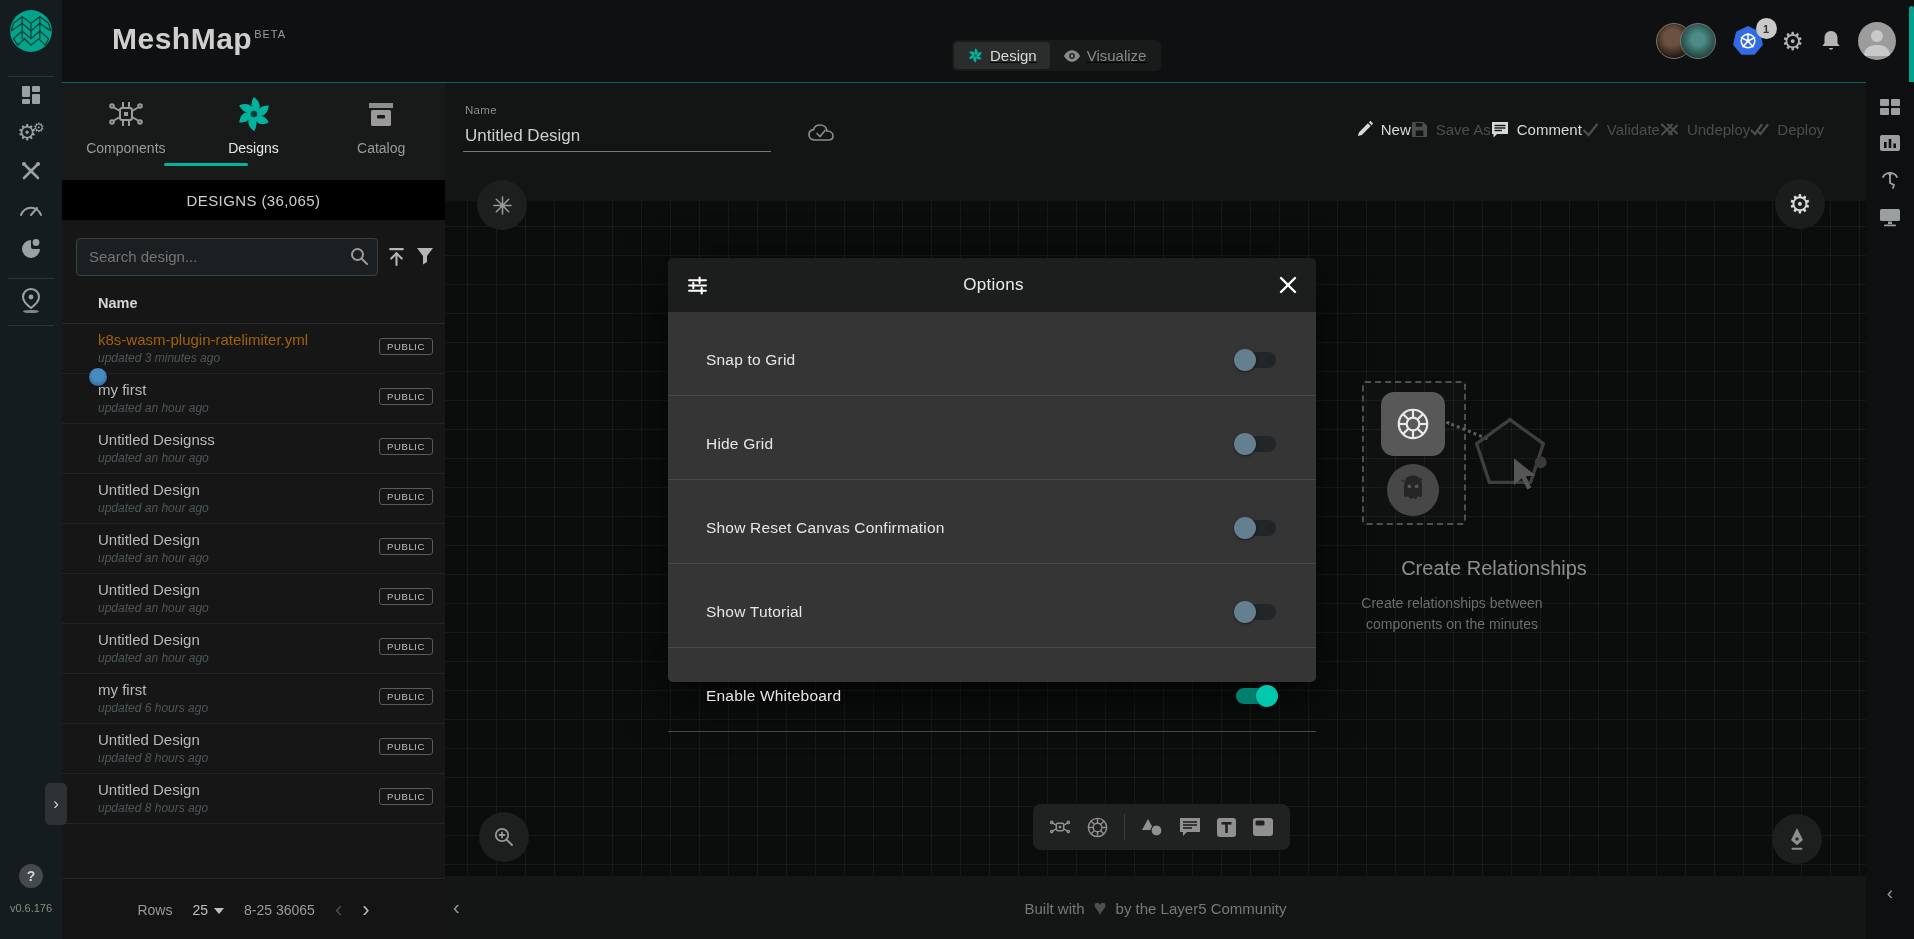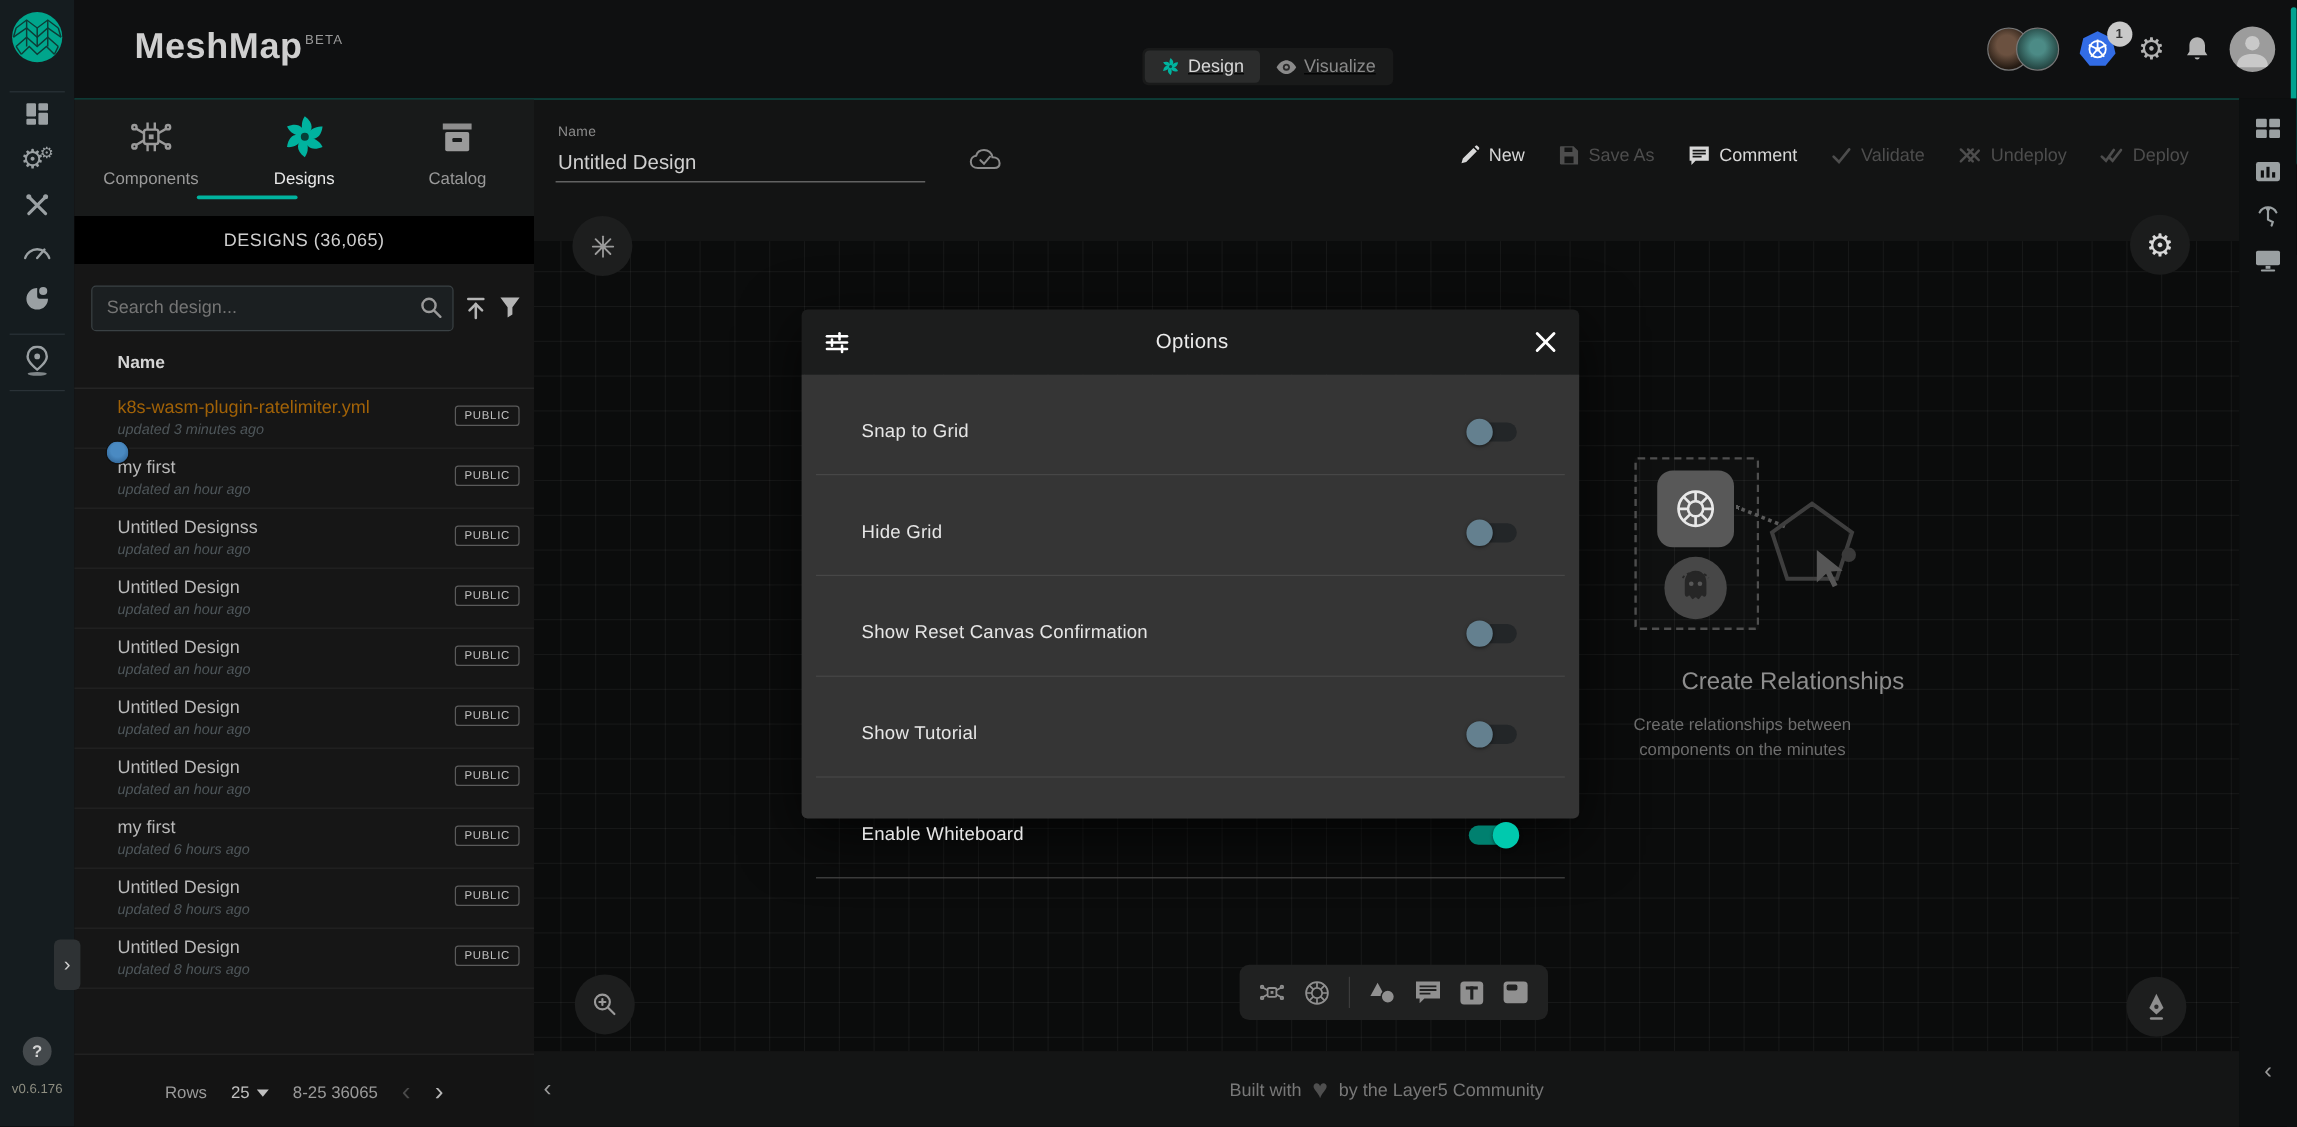--- a/index.html
+++ b/index.html
@@ -69,21 +69,21 @@
 
   .expandtab{position:absolute;left:45px;top:783px;width:22px;height:42px;background:#2e3234;border-radius:5px;z-index:6;
              display:flex;align-items:center;justify-content:center;color:#cfcfcf;font-size:17px;cursor:pointer;}
 
   
   .main{position:absolute;left:445px;top:82px;width:1421px;height:857px;background:#131414;border-top:1px solid rgba(0,179,159,.5);}
   .name-label{position:absolute;left:20px;top:21px;font-size:11.5px;color:#8c8c8c;letter-spacing:.3px;}
   .name-input{position:absolute;left:18px;top:38px;width:306px;height:30px;background:transparent;border:none;
               border-bottom:1px solid #777;color:#cfcfcf;font-size:17px;outline:none;font-family:"Liberation Sans",sans-serif;padding:0 0 0 2px;}
   .cloudic{position:absolute;left:362px;top:40px;color:#8a8a8a;}
-  .actions{position:absolute;right:42px;top:38px;display:flex;align-items:center;gap:28px;}
+  .actions{position:absolute;right:42px;top:38px;display:flex;align-items:center;}
   .act{display:flex;align-items:center;gap:8px;font-size:15px;color:#d8d8d8;cursor:pointer;}
   .act.disabled{color:#4d4d4d;cursor:default;}
   .canvas{position:absolute;left:0;top:118px;width:1421px;height:675px;background-color:#0b0c0c;
           background-image:linear-gradient(rgba(255,255,255,.05) 1px,transparent 1px),
                            linear-gradient(90deg,rgba(255,255,255,.05) 1px,transparent 1px);
           background-size:29px 29px;background-position:-7px -4px;}
   .circbtn{position:absolute;width:50px;height:50px;border-radius:50%;background:#1d1e1e;display:flex;align-items:center;
            justify-content:center;color:#9a9a9a;cursor:pointer;z-index:4;}
   .dock{position:absolute;left:588px;top:721px;height:46px;background:#202121;border-radius:8px;display:flex;align-items:center;
         gap:15px;padding:0 16px;z-index:4;}
@@ -113,21 +113,21 @@
   .rb-ic{position:absolute;left:0;width:48px;height:30px;display:flex;align-items:center;justify-content:center;color:#9aa0a2;cursor:pointer;}
   .rb-chev{position:absolute;left:0;top:800px;width:48px;text-align:center;font-size:19px;color:#9a9a9a;cursor:pointer;}
 
   
   .modal{position:absolute;left:668px;top:258px;width:648px;height:424px;z-index:50;border-radius:5px;
          box-shadow:0 14px 50px rgba(0,0,0,.68);}
   .modal-head{height:54px;background:#1c1d1d;border-radius:5px 5px 0 0;display:flex;align-items:center;padding:0 19px;}
   .modal-title{flex:1;text-align:center;font-size:17px;color:#ececec;letter-spacing:.3px;}
   .modal-close{cursor:pointer;display:flex;}
   .modal-body{height:370px;background:#353535;border-radius:0 0 5px 5px;padding:0;}
-  .opt-row{height:71px;margin:0 12px;display:flex;align-items:center;justify-content:space-between;padding:12px 40px 0 38px;
+  .opt-row{height:71px;margin:0 0;display:flex;align-items:center;justify-content:space-between;padding:12px 40px 0 38px;
            border-bottom:1px solid #474747;}
   .opt-label{font-size:15.5px;color:#e6e6e6;letter-spacing:.2px;}
   .switch{position:relative;width:40px;height:16px;border-radius:9px;background:#232628;cursor:pointer;flex:none;}
   .switch .knob{position:absolute;left:-2px;top:-3px;width:22px;height:22px;border-radius:50%;background:#64808f;
                 box-shadow:0 1px 3px rgba(0,0,0,.5);}
   .switch.on{background:#00806f;}
   .switch.on .knob{left:auto;right:-2px;background:#00c9ae;}
 </style>
 </head>
 <body>

